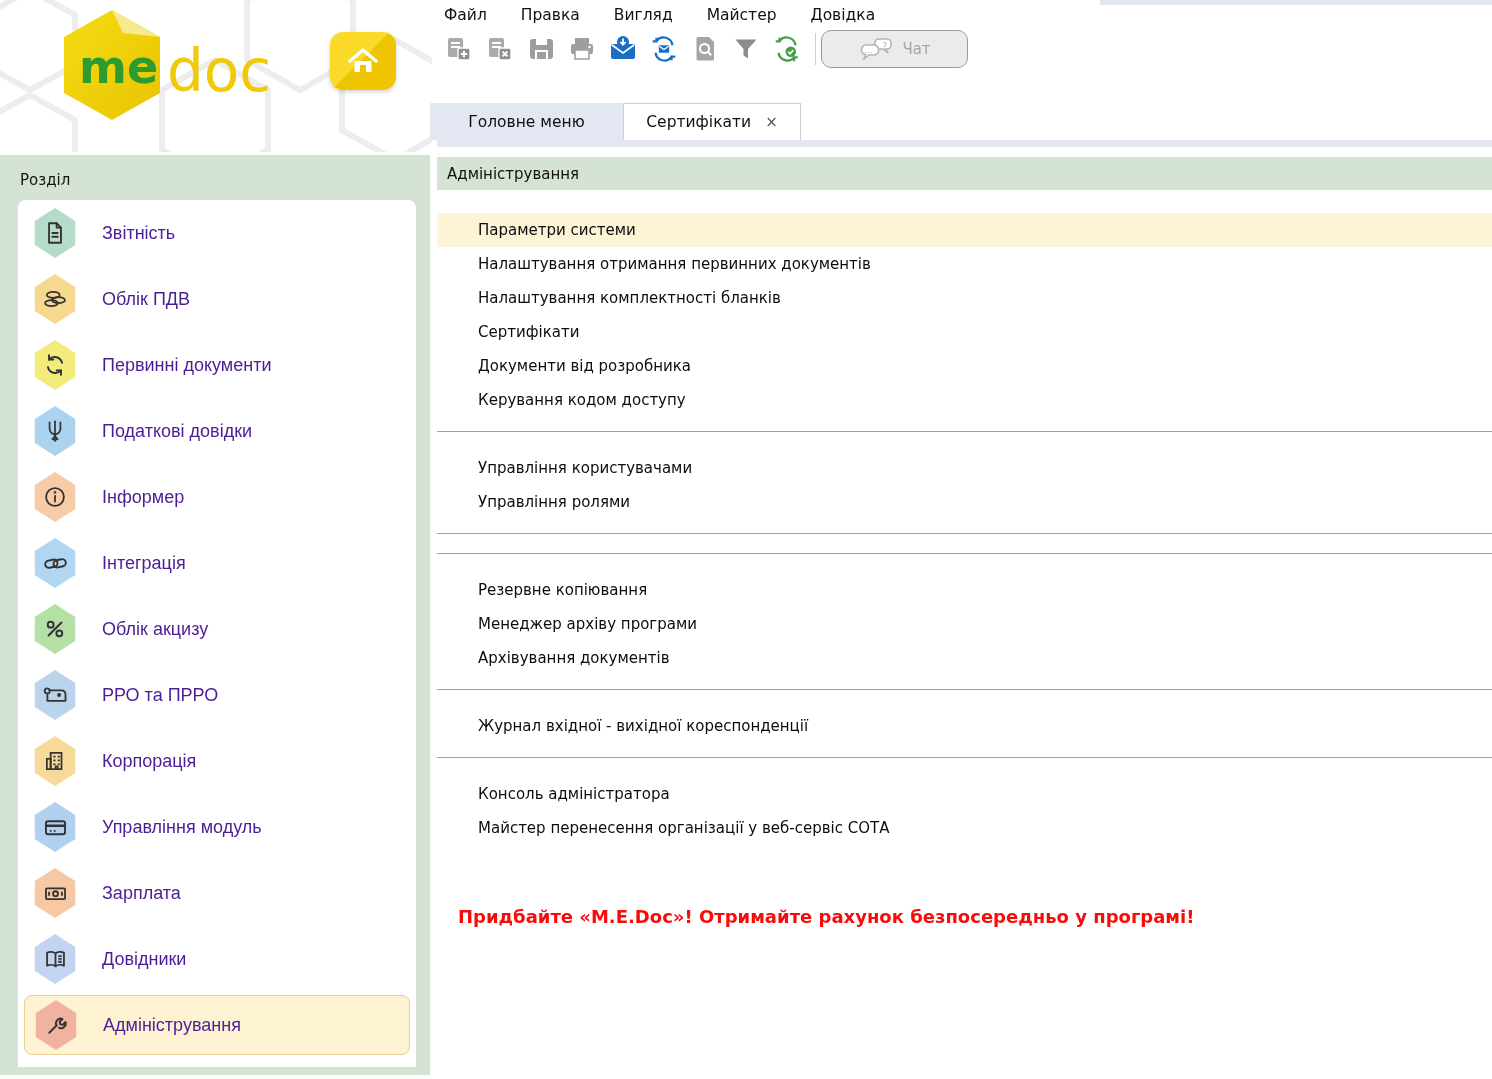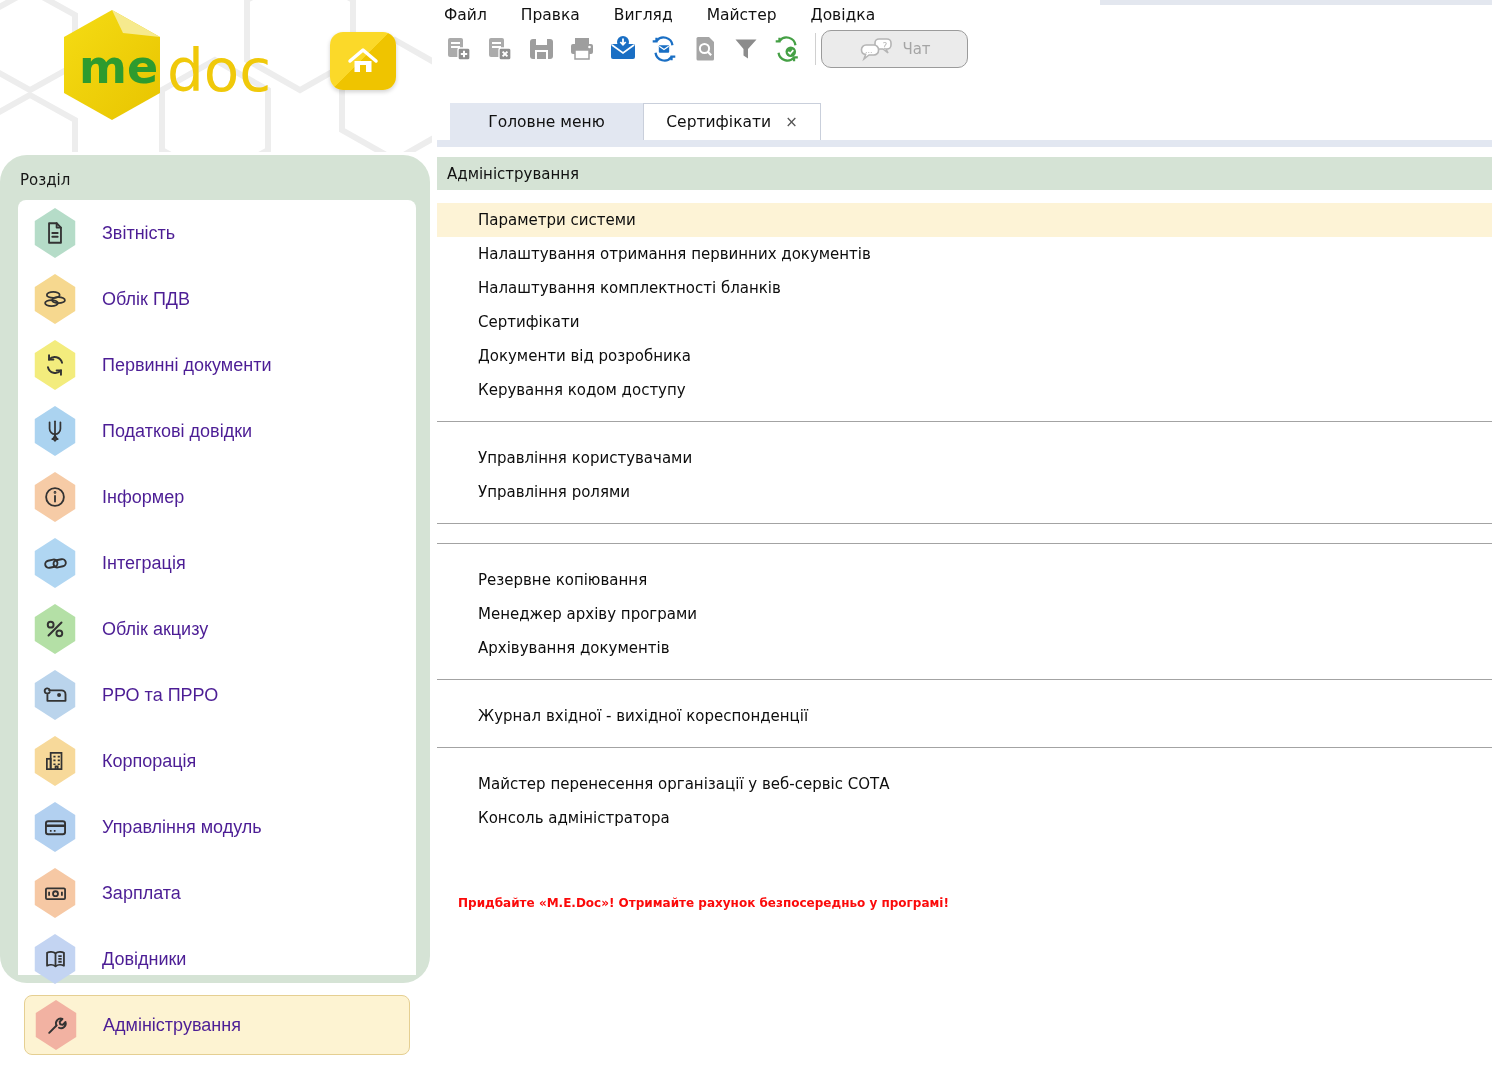--- a/index.html
+++ b/index.html
@@ -20,49 +20,49 @@
   .menu-item { padding:2px 1px; cursor:default; }
 
   
   #toolbar { left:443px; top:32px; display:flex; gap:9px; align-items:center; }
   .tbtn { width:32px; height:33px; display:flex; align-items:center; justify-content:center; }
   #tb-divider { left:815px; top:33px; width:1px; height:32px; background:#d0d0d0; }
   #chat-btn { left:821px; top:30px; width:147px; height:38px; border:1.5px solid #9b9b9b; border-radius:10px;
               background:#ebebeb; display:flex; align-items:center; justify-content:center; gap:8px; color:#a5a5a5; font-size:15px; }
 
   
-  #tabbar { left:450px; top:103px; display:flex; height:37px; }
+  #tabbar { left:430px; top:103px; display:flex; height:37px; }
   .tab { display:flex; align-items:center; justify-content:center; font-size:15.5px; color:#101010; cursor:pointer; }
   .tab.active { width:193px; background:#e2e7f1; }
   .tab.plain { width:178px; background:#fff; border:1px solid #c9cfdb; border-bottom:none; gap:14px; }
   .tab-close { font-size:15px; color:#555; cursor:pointer; line-height:1; }
   #tabstrip { left:437px; top:140px; width:1055px; height:7px; background:#e2e7f1; }
   #topstrip { left:1100px; top:0; width:392px; height:5px; background:#e3e7ef; }
 
   
-  #sidebar { left:0; top:155px; width:430px; height:828px; background:#d5e3d5;border-radius:27px; }
+  #sidebar { left:0; top:155px; width:430px; height:920px; background:#d5e3d5; }
   #sidebar-header { position:absolute; left:20px; top:16px; font-size:15px; color:#161616; }
   #sidebar-panel { position:absolute; left:18px; top:45px; width:398px; bottom:8px; background:#fff; border-radius:8px 8px 0 0; }
   .side-item { height:66px; display:flex; align-items:center; padding-left:14px; cursor:pointer; font-family:"Liberation Sans",sans-serif; }
   .side-item .hex { width:46px; height:50px; display:flex; align-items:center; justify-content:center;
                     clip-path:polygon(50% 0%,94% 26%,94% 74%,50% 100%,6% 74%,6% 26%); flex:none; }
   .side-item .lbl { margin-left:24px; font-size:18px; color:#4c1d95; }
   .side-item.selected { background:#fdf3d2; border:1px solid #e5cf92; border-radius:8px; margin:3px 6px; height:60px; padding-left:8px; }
   .hx1{background:#b5dcc8}.hx2{background:#f6d88f}.hx3{background:#f3ec7d}.hx4{background:#abd3f0}
   .hx5{background:#f6cba6}.hx6{background:#b0d6f2}.hx7{background:#b4e0a6}.hx8{background:#bad4ec}
   .hx9{background:#f7d99a}.hx10{background:#b2d0f0}.hx11{background:#f6c8a4}.hx12{background:#c3d4f2}.hx13{background:#f2b2a2}
 
   
   #content { left:437px; top:157px; width:1055px; height:922px; background:#fff; }
   #content-header { height:33px; background:#d5e3d5; display:flex; align-items:center; padding-left:10px; font-size:15px; color:#111; }
-  #menu-list { padding-top:13px; }
+  #menu-list { padding-top:23px; }
   .mrow { height:34px; display:flex; align-items:center; padding-left:41px; font-size:15px; color:#0d0d0d; cursor:pointer; }
   .mrow.sel { background:#fdf3d6; }
   .mdivider { height:1px; background:#a3a3a3; margin:14px 0 19px 0; }
-  #promo { margin-top:61px; padding-left:21px; font-size:12px; font-weight:bold; color:#fb0a0a; }
+  #promo { margin-top:61px; padding-left:21px; font-size:18px; font-weight:bold; color:#fb0a0a; }
 
   svg { display:block; }
 </style>
 </head>
 <body>
 
 <div id="logo-zone" class="abs">
   <svg class="honey" width="432" height="152" viewBox="0 0 432 152">
     <g fill="none" stroke="#ededed" stroke-width="6">
       <polygon points="30,-10 75,15 75,65 30,90 -15,65 -15,15"></polygon>
@@ -377,18 +377,18 @@
     <div class="mrow">Резервне копіювання</div>
     <div class="mrow">Менеджер архіву програми</div>
     <div class="mrow">Архівування документів</div>
 
     <div class="mdivider"></div>
 
     <div class="mrow">Журнал вхідної - вихідної кореспонденції</div>
 
     <div class="mdivider"></div>
 
+    <div class="mrow">Консоль адміністратора</div>
     <div class="mrow">Майстер перенесення організації у веб-сервіс СОТА</div>
-    <div class="mrow">Консоль адміністратора</div>
 
     <div id="promo">Придбайте «M.E.Doc»! Отримайте рахунок безпосередньо у програмі!</div>
   </div>
 </div>
 
 </body></html>

